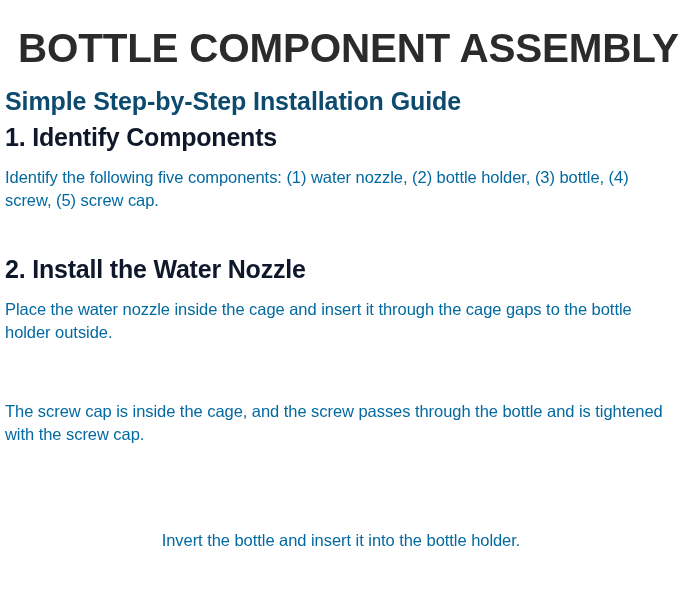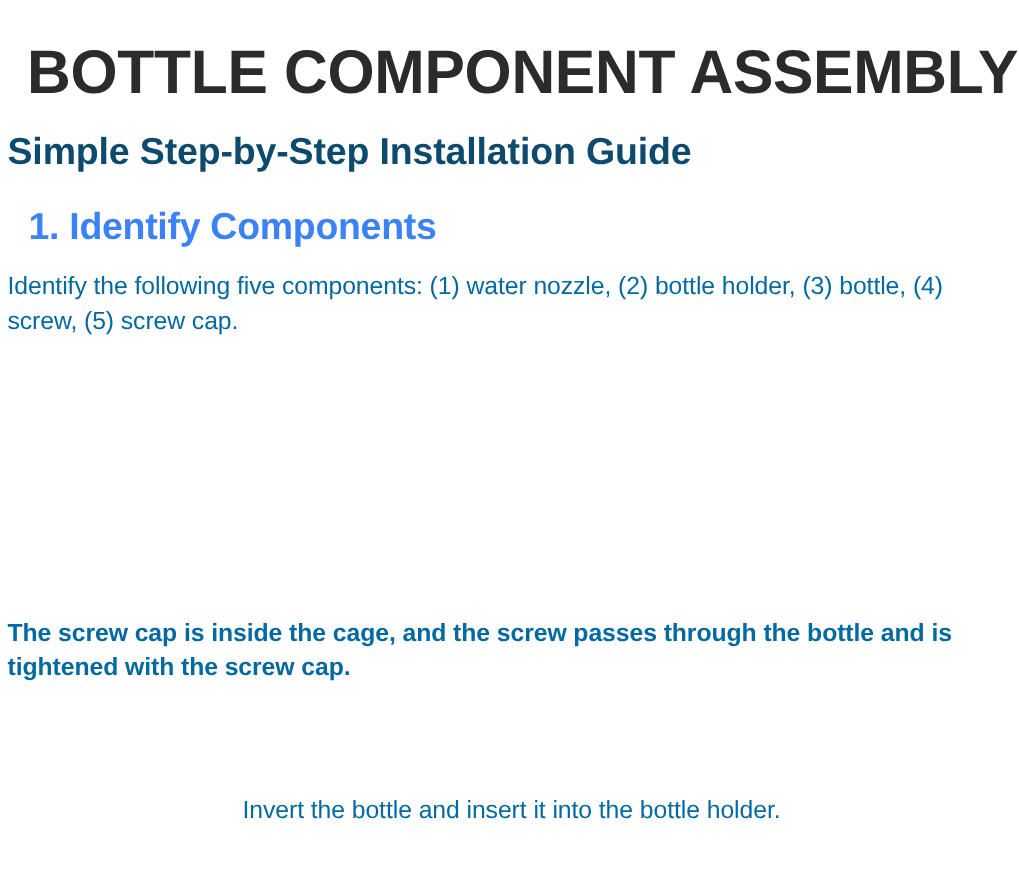--- a/index.html
+++ b/index.html
@@ -56,61 +56,65 @@
     position: absolute;
     left: 5px;
     width: 670px;
   }
 
   .section-heading {
     font-weight: bold;
     font-size: 25px;
     line-height: 30px;
     letter-spacing: -0.2px;
-    color: #3b82f6;
-    margin: 14px;
+    color: #0f172a;
+    margin: 0;
     white-space: nowrap;
   }
 
   .section-body {
     font-weight: normal;
     font-size: 16.5px;
     line-height: 23px;
     color: #0369a1;
     margin: 0;
     width: 672px;
     letter-spacing: -0.05px;
   }
 
   .sec-1 { top: 122px; }
   .sec-1 .section-body { margin-top: 14px; }
 
   .sec-2 { top: 254px; }
   .sec-2 .section-body { margin-top: 14px; }
 
   .sec-3 { top: 384px; }
-  .sec-3 .section-body { margin-top: 27px; font-weight: bold; }
+  .sec-3 .section-body { margin-top: 16px; }
 
   .sec-4 { top: 513px; }
   .sec-4 .section-body { margin-top: 16px; text-align: center; }
 </style>
 </head>
 <body>
 
 <div class="page">
 
   <h1 class="main-title">BOTTLE COMPONENT ASSEMBLY</h1>
 
   <h2 class="subtitle">Simple Step-by-Step Installation Guide</h2>
 
   <div class="section sec-1">
     <h3 class="section-heading">1. Identify Components</h3>
     <p class="section-body">Identify the following five components: (1) water nozzle, (2) bottle holder, (3) bottle, (4) screw, (5) screw cap.</p>
   </div>
 
+  <div class="section sec-2">
+    <h3 class="section-heading">2. Install the Water Nozzle</h3>
+    <p class="section-body">Place the water nozzle inside the cage and insert it through the cage gaps to the bottle holder outside.</p>
+  </div>
 
   <div class="section sec-3">
     <p class="section-body">The screw cap is inside the cage, and the screw passes through the bottle and is tightened with the screw cap.</p>
   </div>
 
   <div class="section sec-4">
     <p class="section-body">Invert the bottle and insert it into the bottle holder.</p>
   </div>
 
 </div>

